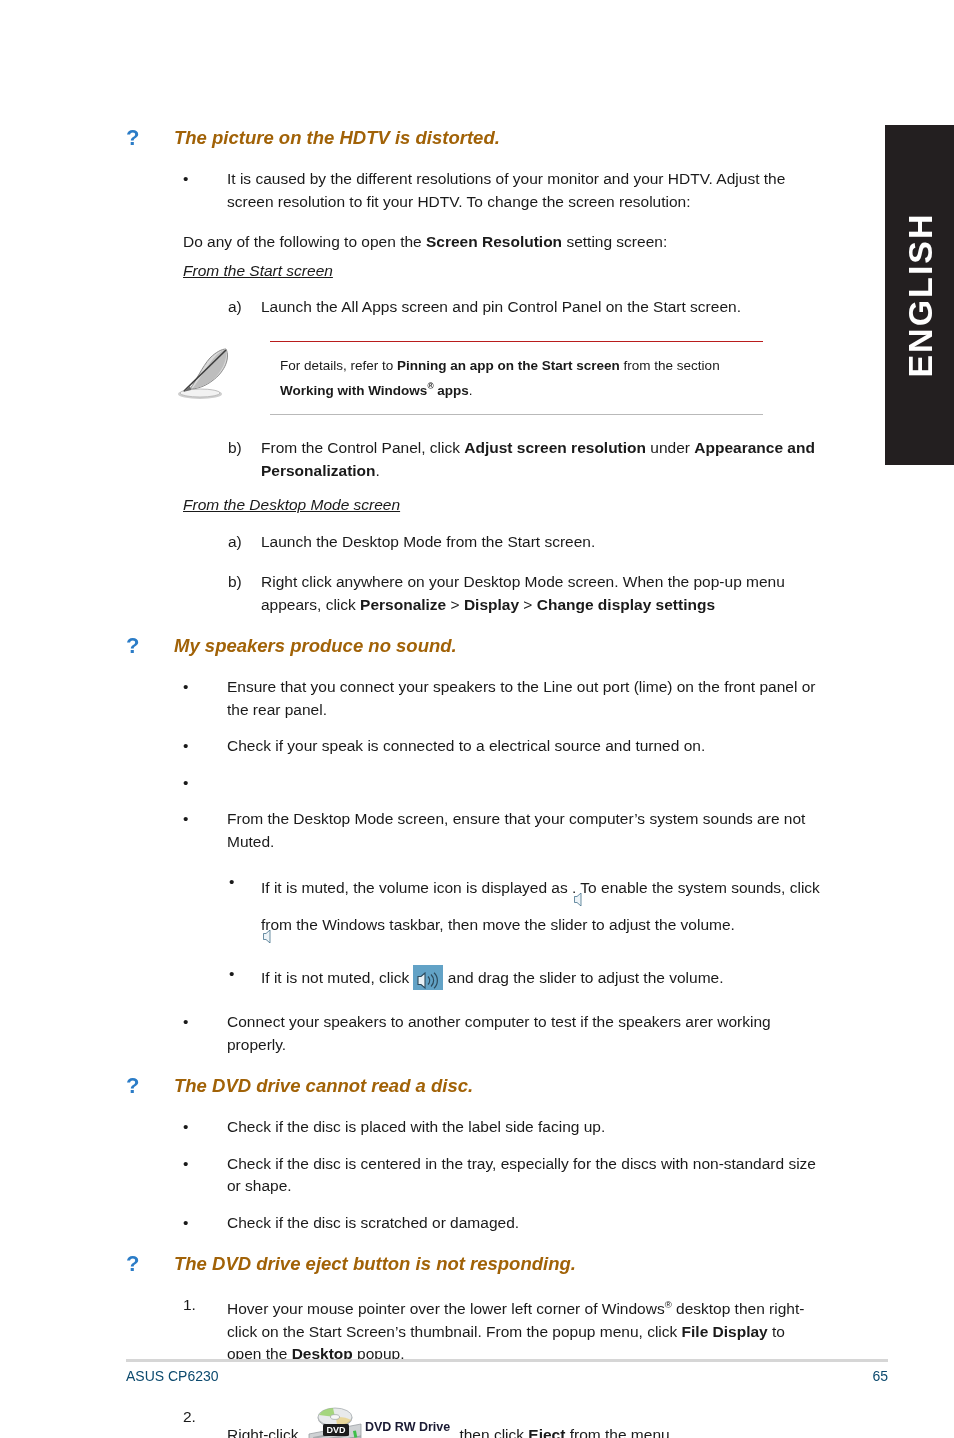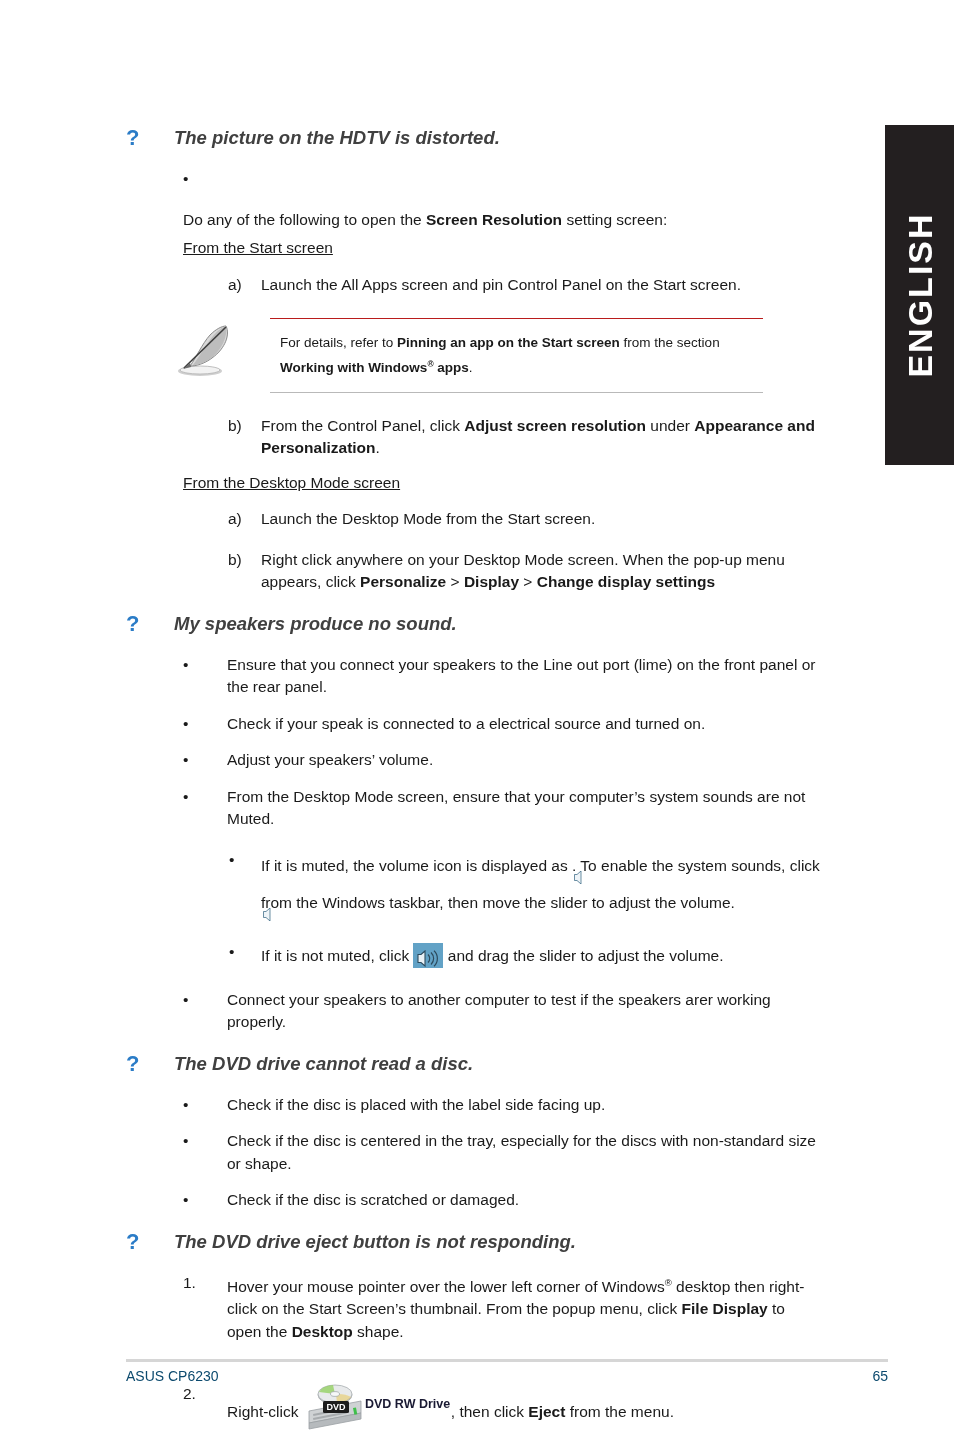--- a/index.html
+++ b/index.html
@@ -59,21 +59,21 @@
   }
   .q-mark {
     color: #2b7cc7;
     font-size: 22px;
     font-weight: bold;
     width: 48px;
     flex: 0 0 48px;
     line-height: 24px;
   }
   .q-title {
-    color: #404040;
+    color: #a16207;
     font-size: 18.5px;
     font-weight: bold;
     font-style: italic;
     line-height: 24px;
   }
 
   
   .row {
     display: flex;
     align-items: flex-start;
@@ -104,21 +104,21 @@
   .row.plain {
   }
   .row.plain .body { font-size: 15.5px; }
 
   
   .row.alpha {
     padding-left: 228px;
   }
   .row.alpha .marker { flex: 0 0 33px; }
 
-  .underline { text-decoration: underline; }
+  .underline { text-decoration: underline; font-style: italic; }
   b { font-weight: bold; }
   sup { font-size: 0.62em; vertical-align: super; }
 
   .sp-6 { height: 6px; }
   .sp-12 { height: 12px; }
   .sp-14 { height: 14px; }
   .sp-18 { height: 18px; }
   .sp-22 { height: 22px; }
 
   
@@ -218,20 +218,21 @@
 
     <div class="q-head">
       <span class="q-mark">?</span>
       <span class="q-title">The picture on the HDTV is distorted.</span>
     </div>
 
     <div class="sp-18"></div>
 
     <div class="row">
       <span class="marker bullet-dot">•</span>
+      <span class="body">It is caused by the different resolutions of your monitor and your HDTV. Adjust the screen resolution to fit your HDTV. To change the screen resolution:</span>
     </div>
 
     <div class="sp-18"></div>
 
     <div class="row plain">
       <span class="body"><span>Do any of the following to open the </span><b>Screen Resolution</b><span> setting screen:</span></span>
     </div>
 
     <div class="sp-6"></div>
 
@@ -305,21 +306,20 @@
       <span class="body">Ensure that you connect your speakers to the Line out port (lime) on the front panel or the rear panel.</span>
     </div>
     <div class="sp-14"></div>
     <div class="row">
       <span class="marker bullet-dot">•</span>
       <span class="body">Check if your speak is connected to a electrical source and turned on.</span>
     </div>
     <div class="sp-14"></div>
     <div class="row">
       <span class="marker bullet-dot">•</span>
-      <span class="body">Adjust your speakers’ volume.</span>
     </div>
     <div class="sp-14"></div>
     <div class="row">
       <span class="marker bullet-dot">•</span>
       <span class="body">From the Desktop Mode screen, ensure that your computer’s system sounds are not Muted.</span>
     </div>
 
     <div class="sp-18"></div>
 
     <div class="row sub">
@@ -378,21 +378,21 @@
 
     <div class="q-head">
       <span class="q-mark">?</span>
       <span class="q-title">The DVD drive eject button is not responding.</span>
     </div>
 
     <div class="sp-18"></div>
 
     <div class="row">
       <span class="marker">1.</span>
-      <span class="body"><span>Hover your mouse pointer over the lower left corner of Windows</span><sup>®</sup><span> desktop then right-click on the Start Screen’s thumbnail. From the popup menu, click </span><b>File Display</b><span> to open the </span><b>Desktop</b><span> shape.</span></span>
+      <span class="body"><span>Hover your mouse pointer over the lower left corner of Windows</span><sup>®</sup><span> desktop then right-click on the Start Screen’s thumbnail. From the popup menu, click </span><b>File Display</b><span> to open the </span><b>Desktop</b><span> popup.</span></span>
     </div>
 
     <div class="sp-22"></div>
     <div class="sp-18"></div>
 
     <div class="row">
       <span class="marker">2.</span>
       <span class="body" style="line-height:30px"><span>Right-click </span><span class="dvd-icon">
         <svg width="148" height="48" viewBox="0 0 148 48">
 

